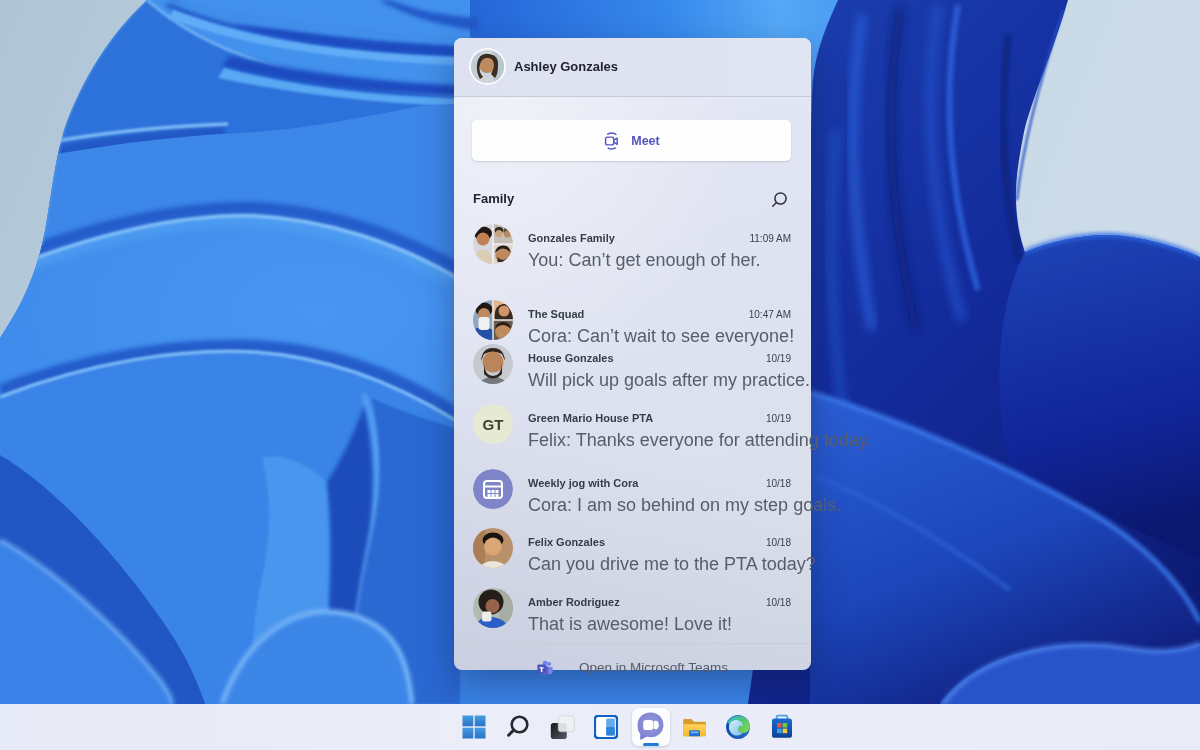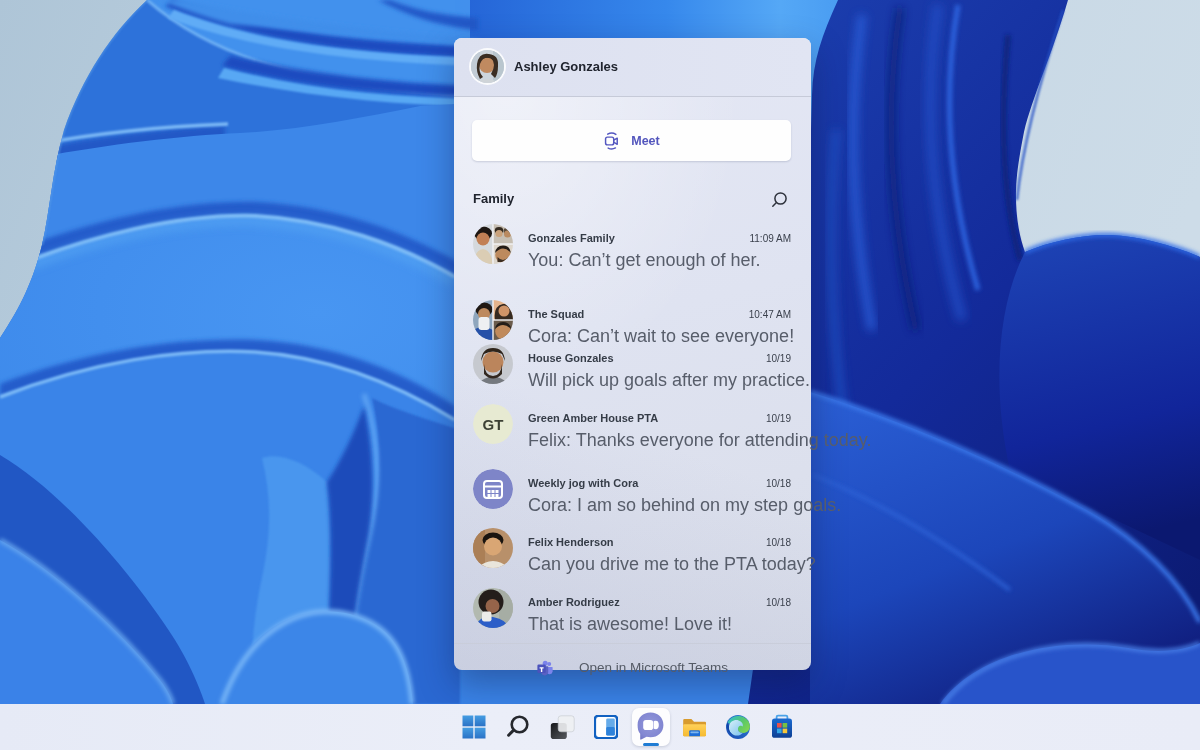--- a/index.html
+++ b/index.html
@@ -225,21 +225,21 @@
         </svg></div>
   <div class="iname">House Gonzales</div>
   <div class="isub">Will pick up goals after my practice.</div>
   <div class="itime">10/19</div>
  </div>
  <div class="item" style="top:356px">
   <div class="iav"><svg width="40" height="40" viewBox="0 0 40 40">
           <circle cx="20" cy="20" r="20" fill="#e7ead2"></circle>
           <text x="20" y="26" text-anchor="middle" font-family="Liberation Sans,sans-serif" font-size="15" font-weight="bold" fill="#3c4034">GT</text>
         </svg></div>
-  <div class="iname">Green Amber House PTA</div>
+  <div class="iname">Green Mario House PTA</div>
   <div class="isub">Felix: Thanks everyone for attending today.</div>
   <div class="itime">10/19</div>
  </div>
  <div class="item" style="top:421px">
   <div class="iav"><svg width="40" height="40" viewBox="0 0 40 40">
           <circle cx="20" cy="20" r="20" fill="#7e85c8"></circle>
           <rect x="11" y="12" width="18" height="17" rx="3" fill="none" stroke="#fff" stroke-width="2"></rect>
           <line x1="11" y1="17.5" x2="29" y2="17.5" stroke="#fff" stroke-width="2"></line>
           <rect x="14.5" y="21" width="3" height="3" fill="#fff"></rect>
           <rect x="18.5" y="21" width="3" height="3" fill="#fff"></rect>
@@ -253,21 +253,21 @@
   <div class="itime">10/18</div>
  </div>
  <div class="item" style="top:480px">
   <div class="iav"><svg width="40" height="40" viewBox="0 0 40 40">
           <rect width="40" height="40" fill="#b8906a"></rect>
           <rect x="0" width="12" height="40" fill="#ab7f56"></rect>
           <ellipse cx="20" cy="12" rx="10.5" ry="7.5" fill="#1a140f"></ellipse>
           <circle cx="20" cy="18.5" r="9" fill="#d9a674"></circle>
           <path d="M4,40 q16,-14 32,0 z" fill="#e9e5db"></path>
         </svg></div>
-  <div class="iname">Felix Henderson</div>
+  <div class="iname">Felix Gonzales</div>
   <div class="isub">Can you drive me to the PTA today?</div>
   <div class="itime">10/18</div>
  </div>
  <div class="item" style="top:540px">
   <div class="iav"><svg width="40" height="40" viewBox="0 0 40 40">
           <rect width="40" height="40" fill="#b2b9b0"></rect>
           <rect x="26" width="14" height="40" fill="#a6ada4"></rect>
           <circle cx="18" cy="14" r="12.5" fill="#241d1a"></circle>
           <circle cx="19.5" cy="18" r="7" fill="#96644a"></circle>
           <path d="M0,40 q8,-14 20,-11 q14,3 16,11 z" fill="#2c5ec8"></path>

